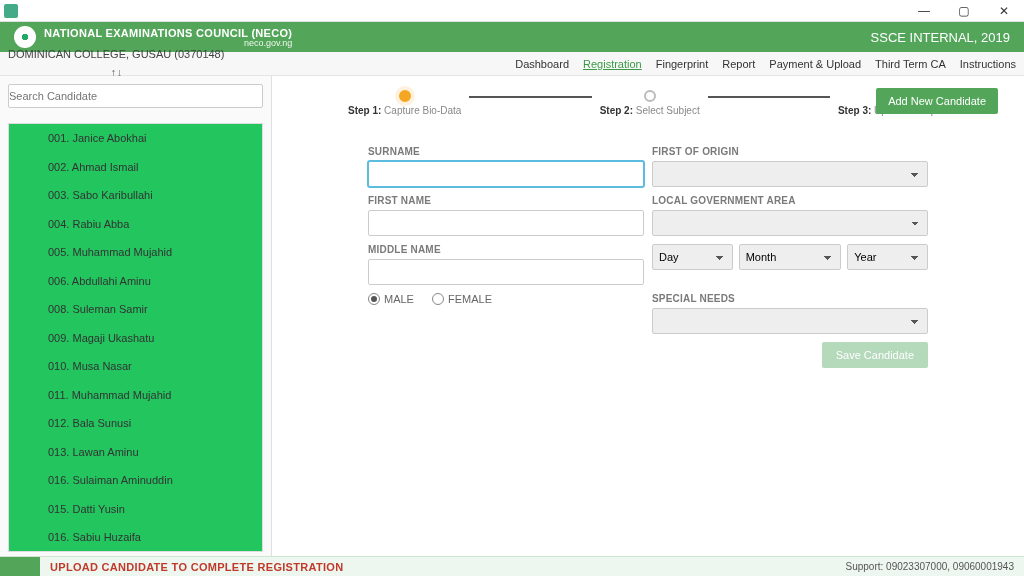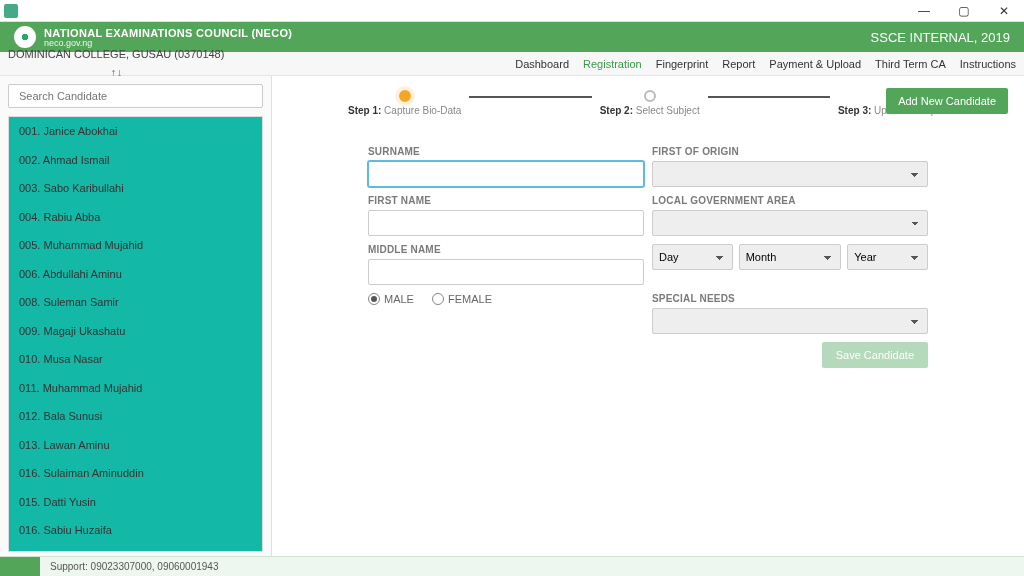--- a/index.html
+++ b/index.html
@@ -5,56 +5,56 @@
   * { box-sizing: border-box; margin: 0; padding: 0; font-family: "Segoe UI", Arial, sans-serif; }
   body { width: 1024px; height: 576px; overflow: hidden; background: #fff; font-size: 12px; color: #333; }
 
   .titlebar { height: 22px; background: #fff; display: flex; align-items: center; justify-content: space-between; border-bottom: 1px solid #e0e0e0; }
   .titlebar-left { display: flex; align-items: center; gap: 4px; padding-left: 4px; }
   .titlebar-icon { width: 14px; height: 14px; background: #4a8; border-radius: 2px; }
   .titlebar-right { display: flex; }
   .winbtn { width: 40px; height: 22px; display: flex; align-items: center; justify-content: center; font-size: 12px; color: #333; }
 
   .header { height: 30px; background: #52a559; display: flex; align-items: center; justify-content: space-between; padding: 0 14px; color: #fff; }
-  .header-left { display: flex; align-items: center; gap: 8px; }
+  .header-left { display: flex; align-items: center; gap: 8px; text-align: right; }
   .logo { width: 22px; height: 22px; border-radius: 50%; background: #fff; display:flex; align-items:center; justify-content:center;}
   .logo-inner{ width:12px;height:12px;border-radius:50%;background:radial-gradient(circle,#2a6 40%, #fff 41%);}
   .header-title { font-size: 11px; font-weight: 600; letter-spacing: .3px; }
   .header-sub { font-size: 9px; opacity: .9; margin-top:-1px;}
   .header-right { font-size: 13px; font-weight: 400; }
 
   .subheader { height: 24px; background: #f7f7f7; display: flex; align-items: center; justify-content: space-between; padding: 0 8px; border-bottom: 1px solid #e5e5e5; font-size: 11px; }
   .school { color: #444; display:flex; align-items:center; gap:6px;flex-direction:column;}
   .sort-icon{ font-size:12px; color:#666;}
   .nav { display: flex; gap: 14px; }
   .nav span { color: #333; cursor: pointer; }
-  .nav .active { color: #3a9a46; }
+  .nav .active { color: #3a9a46; text-decoration: underline; }
 
   .content { display: flex; height: calc(576px - 22px - 30px - 24px - 20px); }
 
   .sidebar { width: 272px; border-right: 1px solid #e0e0e0; background: #fafafa; display:flex; flex-direction:column; }
   .search { margin: 8px; }
-  .search input { width: 100%; height: 24px; padding: 0 10px; border: 1px solid #ccc; border-radius: 2px; font-size: 11px; color:#888;}
-  .list-wrap{ flex:1; overflow:hidden; position:relative; margin:0 8px 4px 8px; border:1px solid #ddd; background:#14b8a6;}
+  .search input { width: 100%; height: 24px; padding: 0 0; border: 1px solid #ccc; border-radius: 2px; font-size: 11px; color:#888;}
+  .list-wrap{ flex:1; overflow:hidden; position:relative; margin:7px 8px 4px 8px; border:1px solid #ddd; background:#22c55e;padding-left:29px;}
   .list { overflow-y:auto; height:100%;}
   .list-item { padding: 6px 10px; font-size: 11px; color: #333; border-bottom: 0; cursor: pointer; line-height:1.5;}
   .list::-webkit-scrollbar{width:14px;}
   .list::-webkit-scrollbar-thumb{background:#c8c8c8;}
   .list::-webkit-scrollbar-track{background:#f0f0f0;}
 
   .main { flex: 1; padding: 14px 18px 0 18px; position:relative;}
   .stepper { display: flex; align-items: flex-start; justify-content: space-between; width: 600px; margin: 0 auto 14px auto;}
   .step { display: flex; flex-direction: column; align-items: center; gap: 3px; font-size: 10px; color: #888; flex:0 0 auto;}
   .step-dot { width: 12px; height: 12px; border-radius: 50%; border: 2px solid #bbb; background: #fff; }
   .step.active .step-dot { background: #f5a623; border-color: #f5a623; box-shadow:0 0 0 4px rgba(245,166,35,.15);}
   .step-label{white-space:nowrap;}
   .step-label b { color: #333; font-weight:600;}
   .step-line { flex:1; height: 2px; background: #555; margin: 6px 8px 0 8px; }
 
-  .add-btn { position: absolute; right: 16px; top: 12px; background: #52a559; color: #fff; border: none; padding: 7px 12px; font-size: 11px; border-radius: 2px; cursor: pointer; }
+  .add-btn { position: absolute; right: 26px; top: 12px; background: #52a559; color: #fff; border: none; padding: 7px 12px; font-size: 11px; border-radius: 2px; cursor: pointer; }
 
   .form { width: 560px; margin: 30px auto 0 auto; display: grid; grid-template-columns: 1fr 1fr; column-gap: 40px; row-gap: 18px; gap: 8px; }
   .field { display: flex; flex-direction: column; gap: 4px; }
   .field label { font-size: 10px; font-weight: 700; color: #7a7a7a; letter-spacing:.2px;}
   .field input, .field select { height: 26px; border: 1px solid #ccc; border-radius: 2px; padding: 0 6px; font-size: 11px; background:#fff;}
   .field input.focused{ border-color:#5bbce0; box-shadow:0 0 0 1px #5bbce0;}
   .field select { background: #eee; appearance:none; -webkit-appearance:none; padding-right:18px; background-image: linear-gradient(45deg, transparent 50%, #555 50%), linear-gradient(135deg, #555 50%, transparent 50%); background-position: calc(100% - 12px) 11px, calc(100% - 8px) 11px; background-size: 4px 4px,4px 4px; background-repeat:no-repeat;}
   .dob-row{display:flex; gap:6px;}
   .dob-row select{flex:1; min-width:0;}
   .gender-row{display:flex; gap:18px; align-items:center; font-size:11px; color:#666;}
@@ -206,14 +206,15 @@
       </div>
 
       <div></div>
       <button class="save-btn">Save Candidate</button>
     </div>
   </div>
 </div>
 
 <div class="footer">
   <div class="footer-block"></div>
+  <div class="footer-left">UPLOAD CANDIDATE TO COMPLETE REGISTRATION</div>
   <div class="footer-right">Support: 09023307000, 09060001943</div>
 </div>
 
 </body></html>

